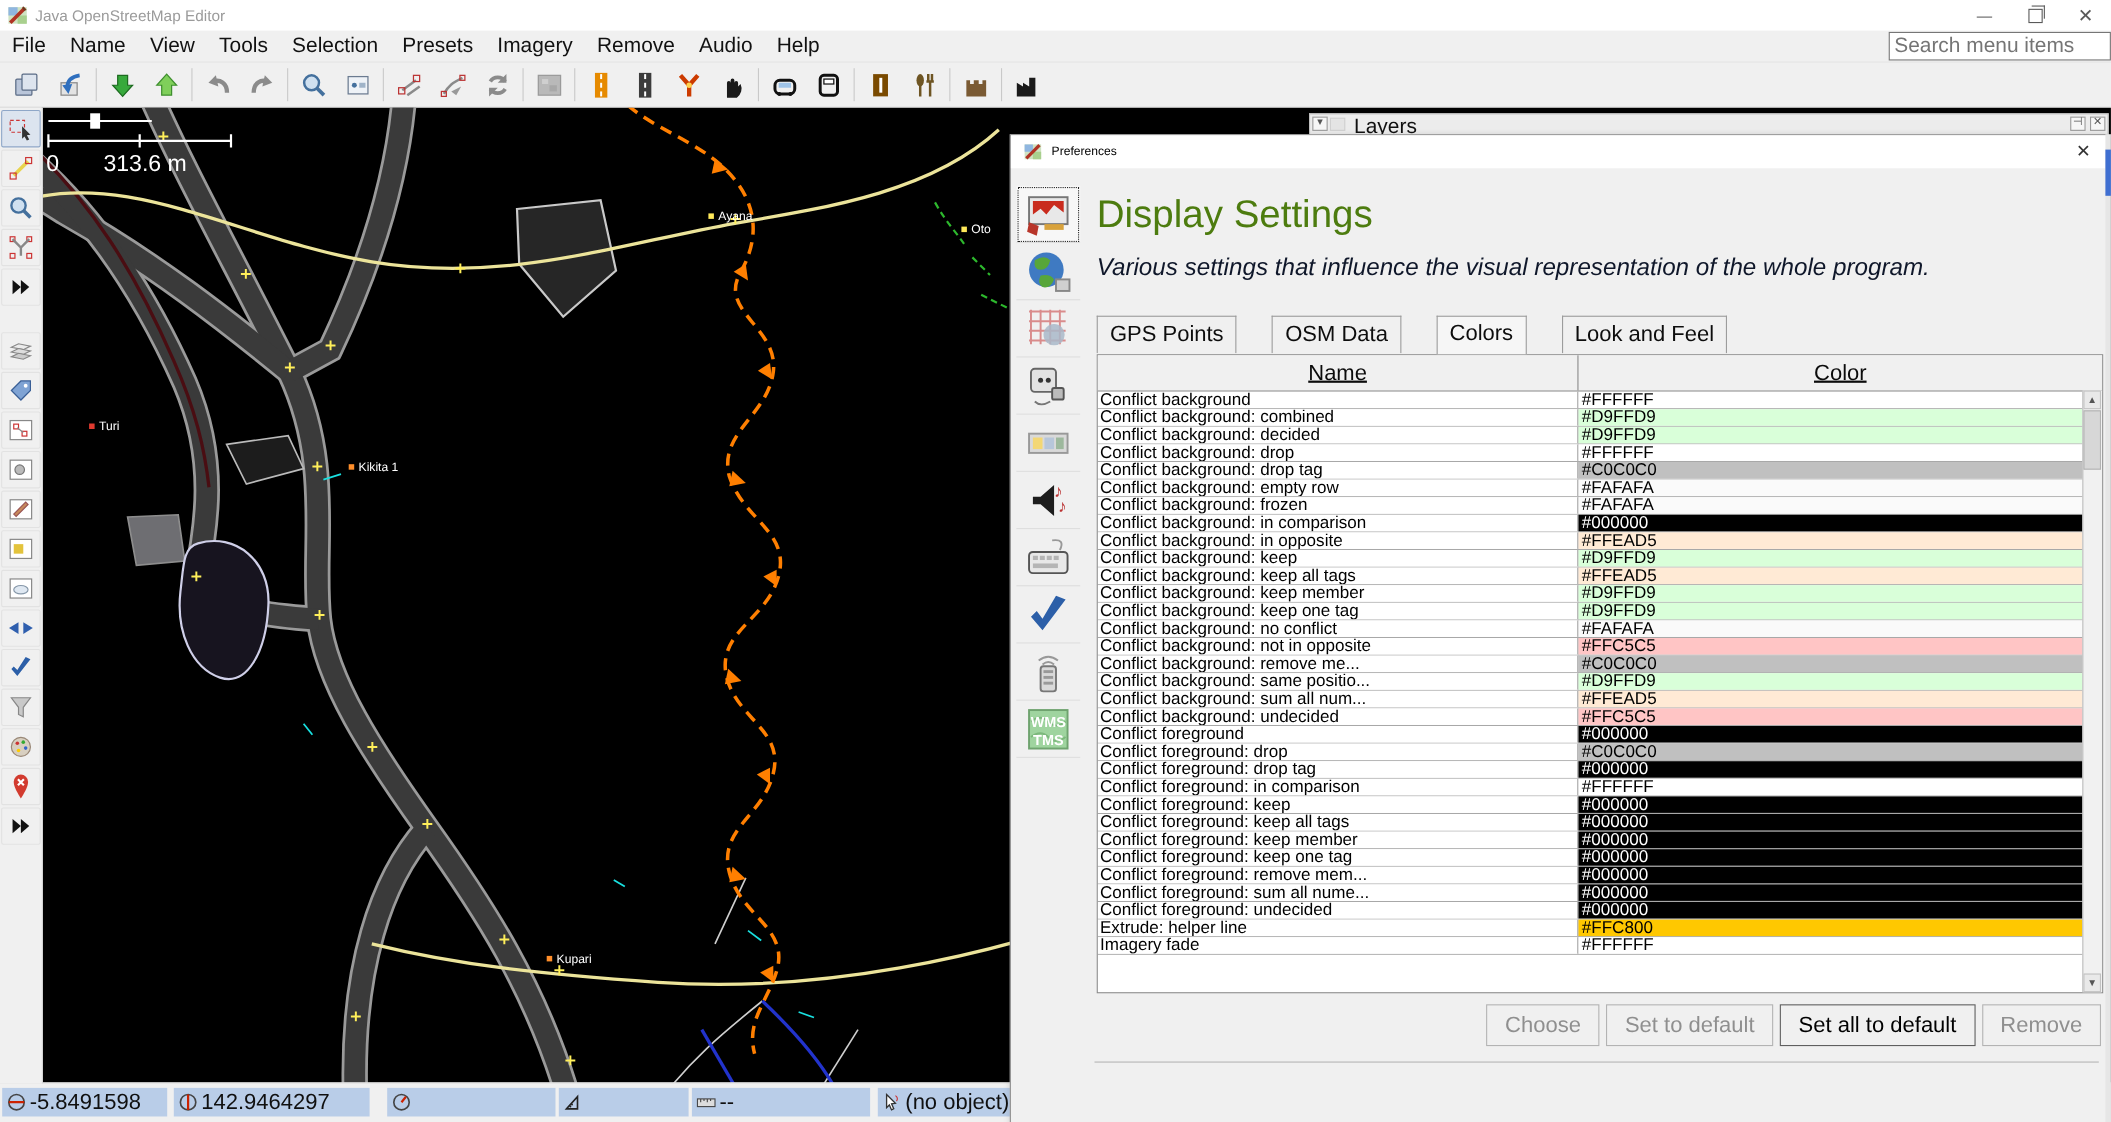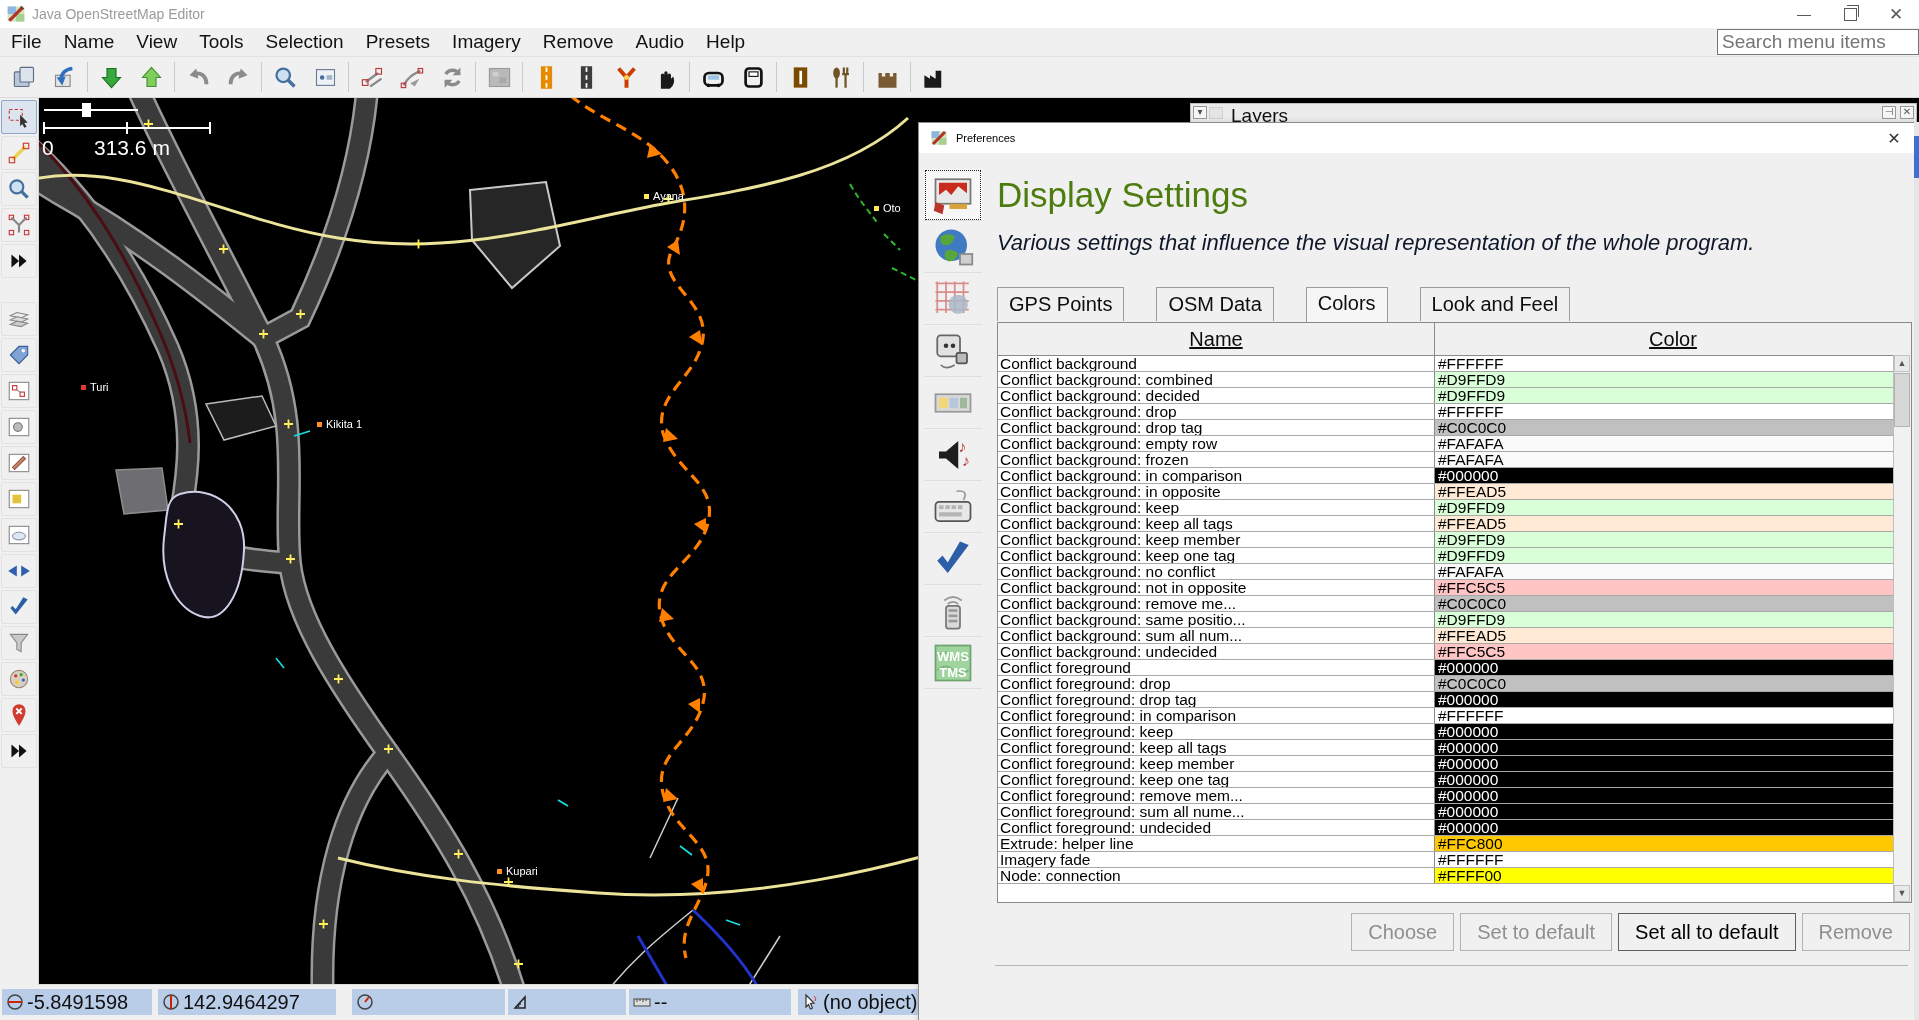--- a/index.html
+++ b/index.html
@@ -803,24 +803,20 @@
             <div class="ct-hex" style="background: rgb(0, 0, 0); color: rgb(255, 255, 255);">#000000</div>
           </div>
           <div class="ct-row">
             <div class="ct-name">Extrude: helper line</div>
             <div class="ct-hex" style="background: rgb(255, 200, 0); color: rgb(0, 0, 0);">#FFC800</div>
           </div>
           <div class="ct-row">
             <div class="ct-name">Imagery fade</div>
             <div class="ct-hex" style="background: rgb(255, 255, 255); color: rgb(0, 0, 0);">#FFFFFF</div>
           </div>
-          <div class="ct-row">
-            <div class="ct-name">Node: connection</div>
-            <div class="ct-hex" style="background: rgb(255, 255, 0); color: rgb(0, 0, 0);">#FFFF00</div>
-          </div>
         </div>
       <div id="ct-scroll">
         <div class="sc-btn" id="sc-up">▲</div>
         <div id="sc-thumb"></div>
         <div class="sc-btn" id="sc-down">▼</div>
       </div>
     </div>
 
     <div id="dlg-buttons">
         <button class="dlg-btn" disabled="">Choose</button>

